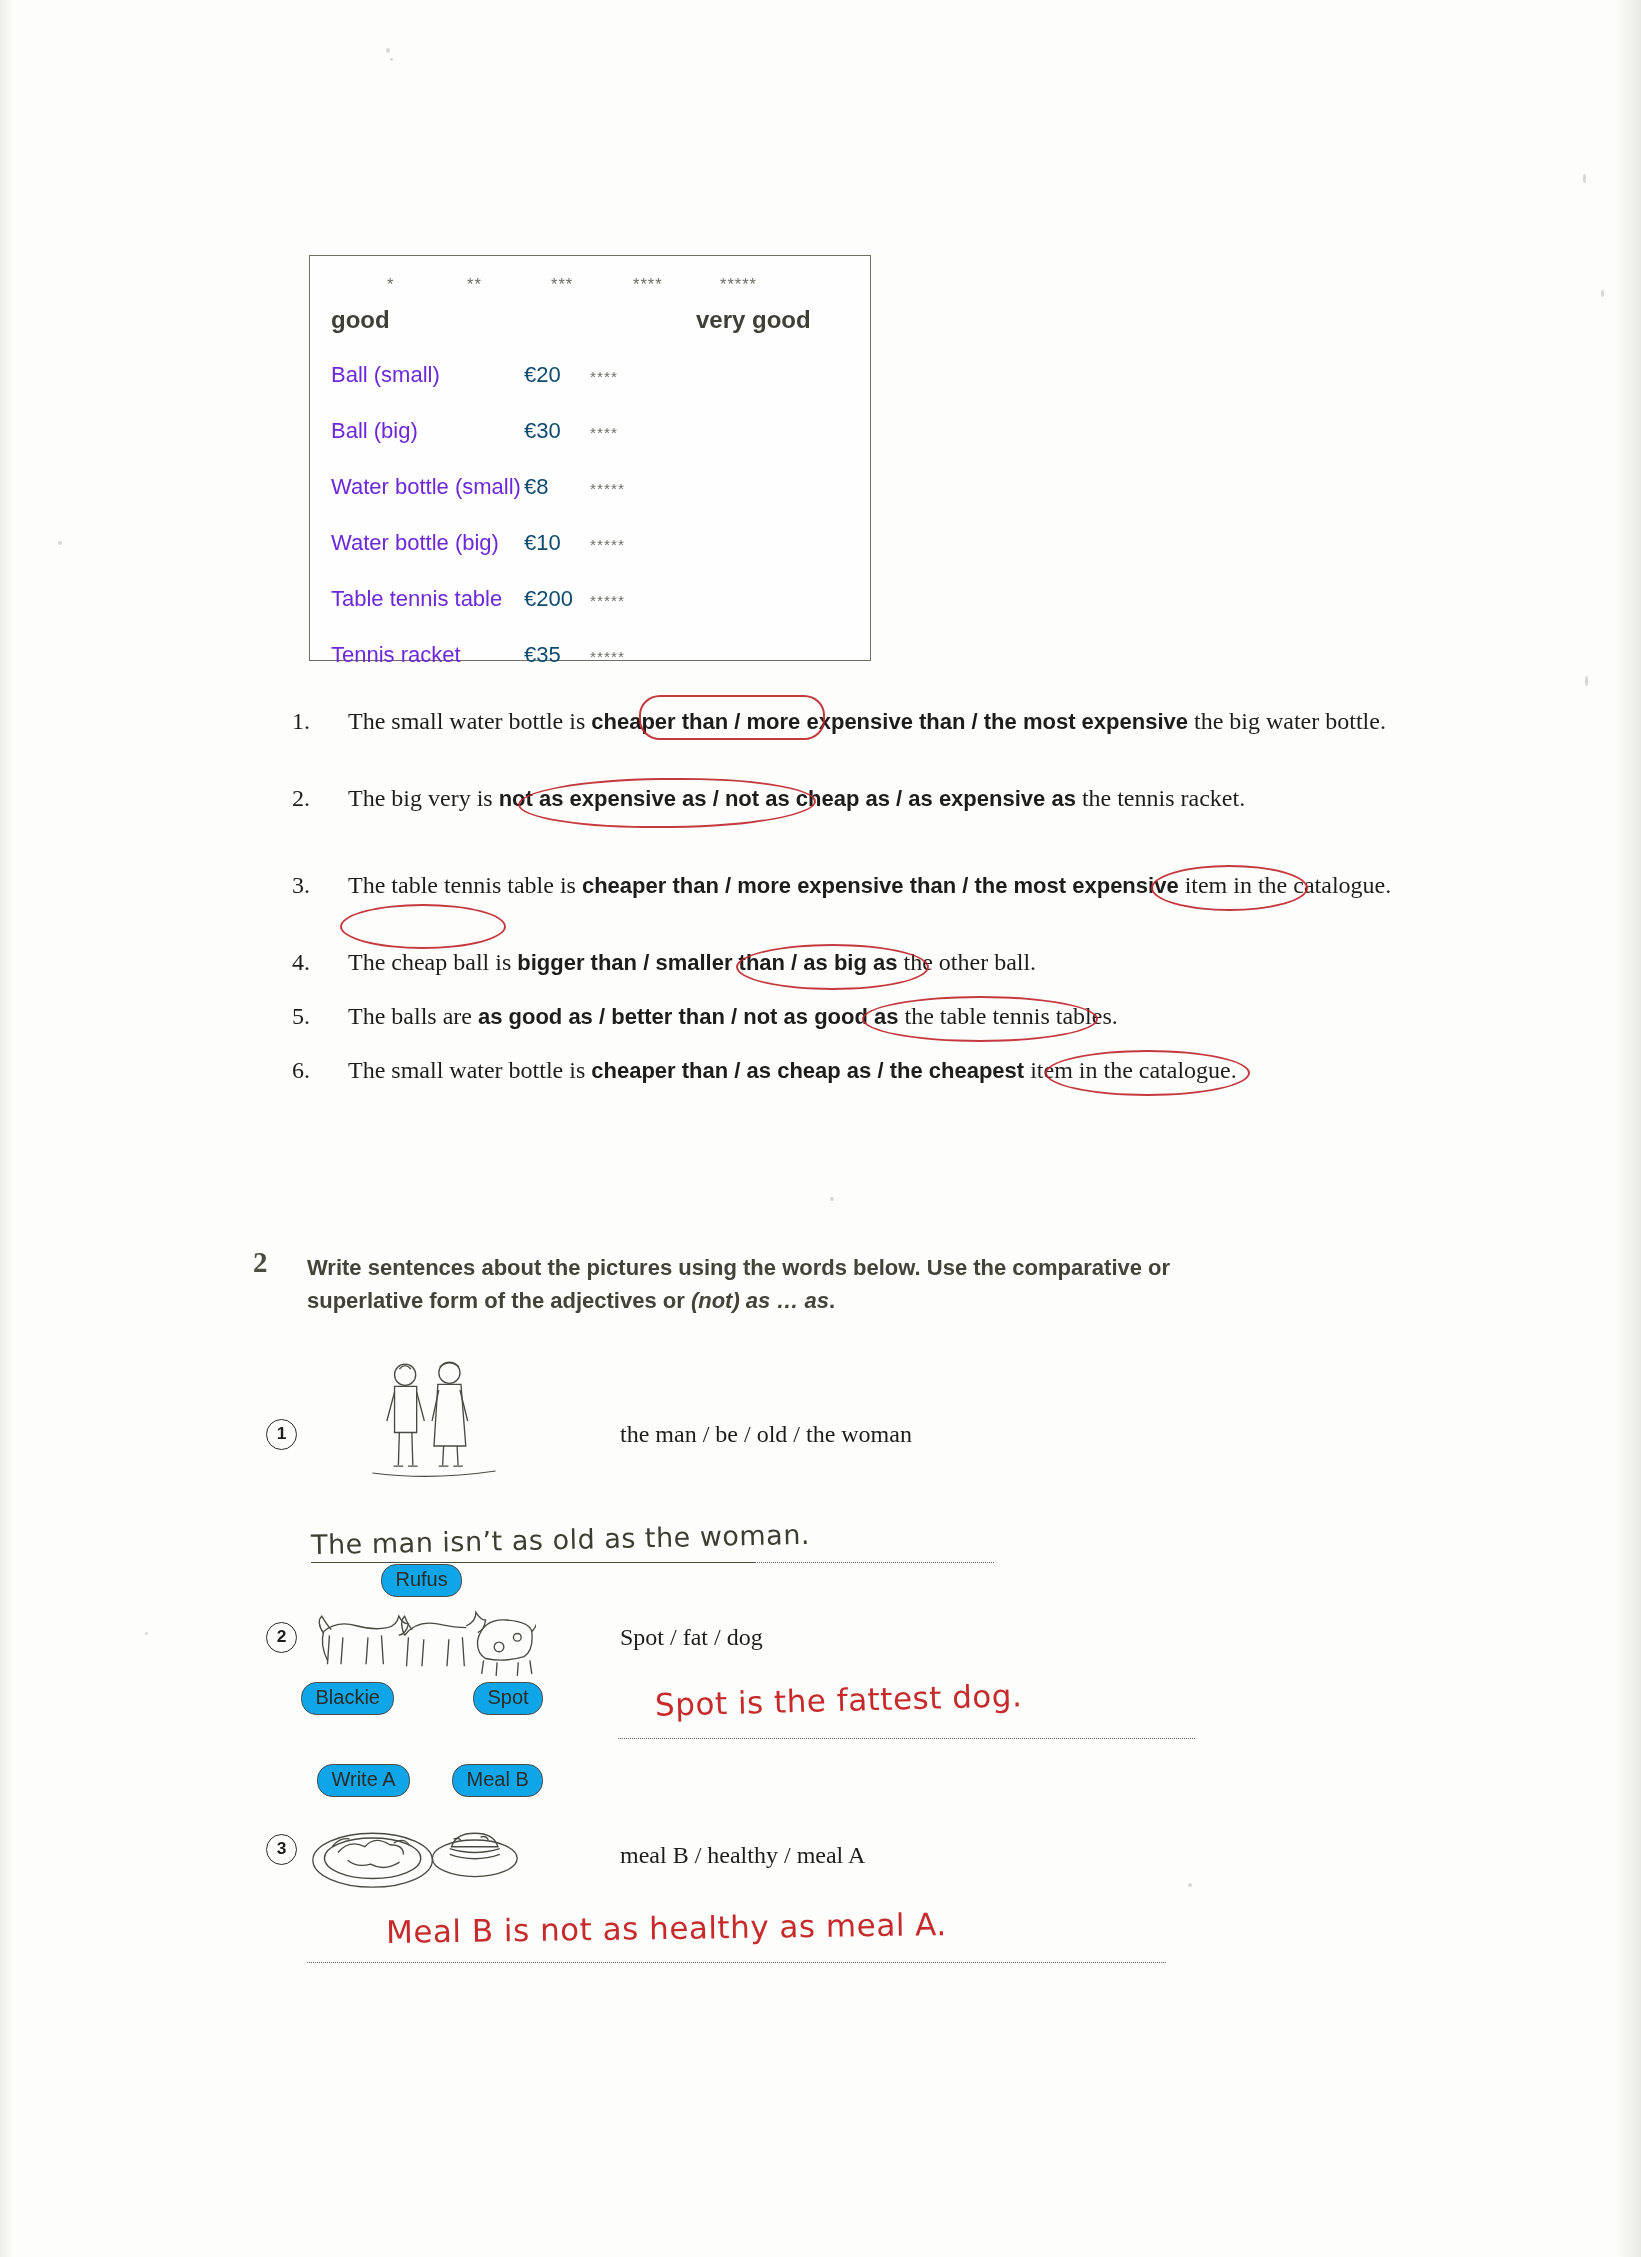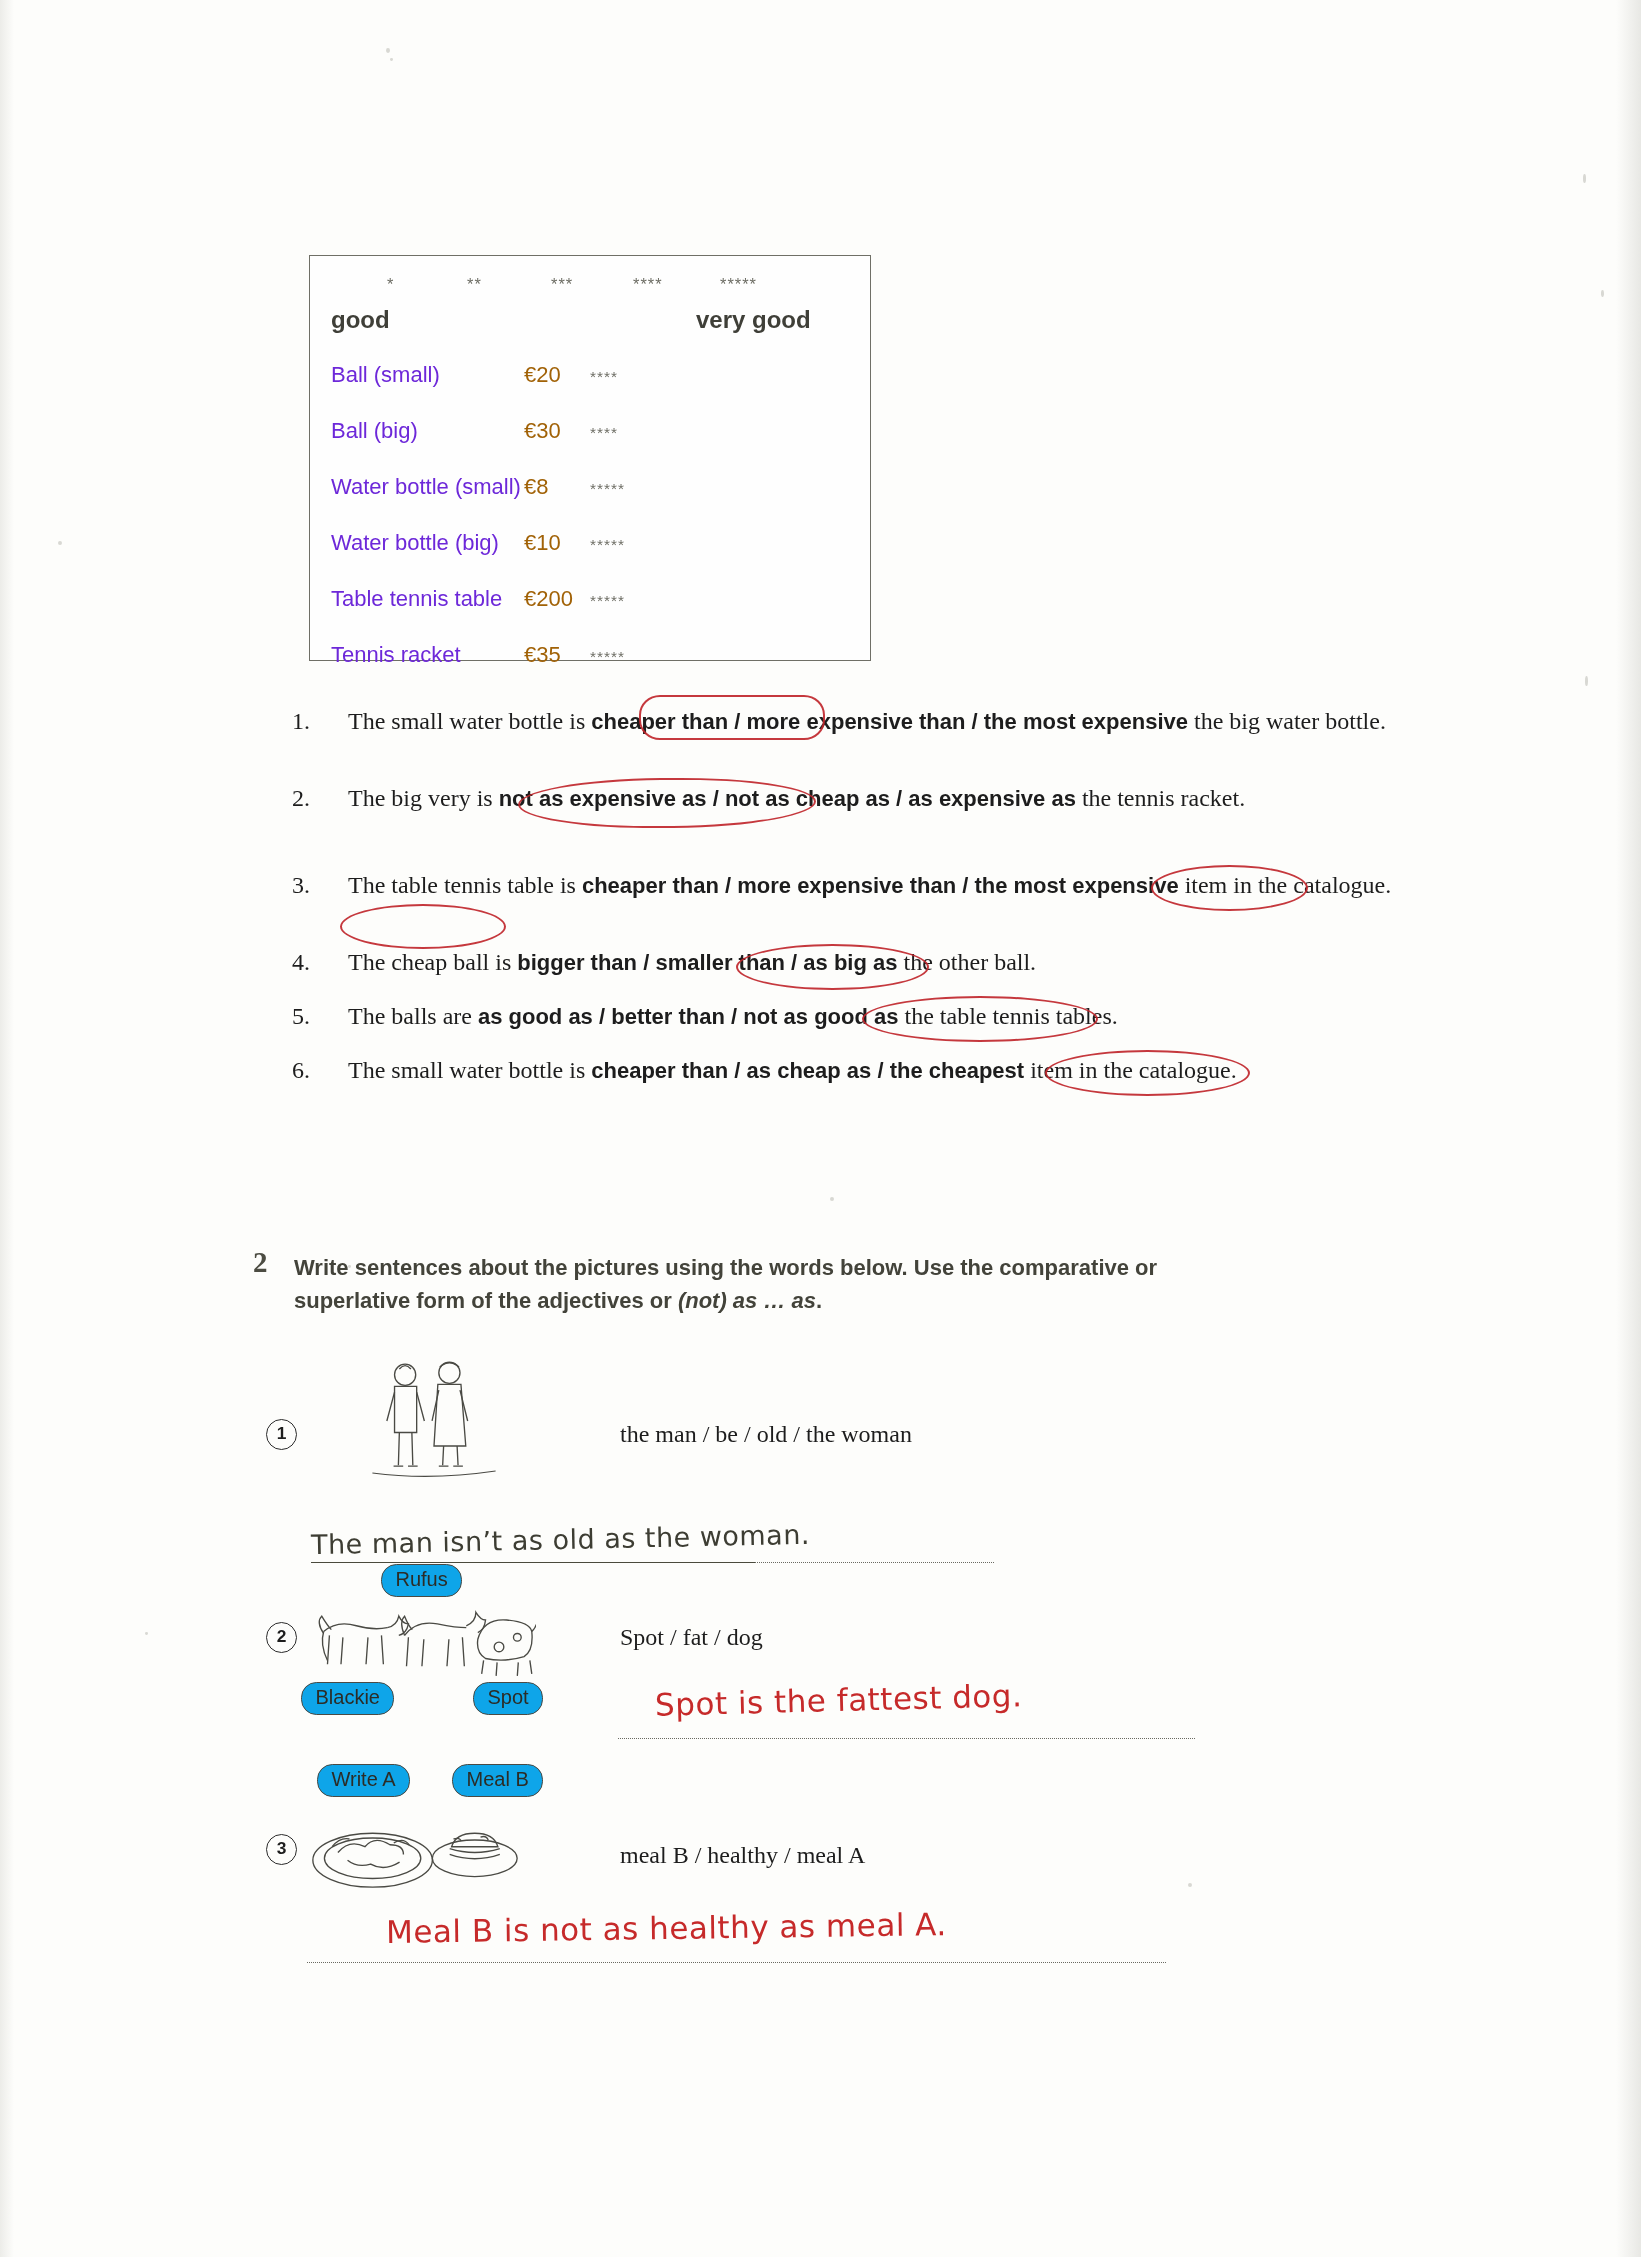--- a/index.html
+++ b/index.html
@@ -109,21 +109,21 @@
     left: 21px;
     font-family: Liberation Sans, sans-serif;
     font-size: 22px;
     color: #6d28d9;
   }
   .cat-price {
     position: absolute;
     left: 214px;
     font-family: "Liberation Sans", sans-serif;
     font-size: 22px;
-    color: #a16207;
+    color: #0c4a6e;
   }
   .cat-stars {
     position: absolute;
     left: 280px;
     font-family: "Liberation Sans", sans-serif;
     font-size: 15.4px;
     color: #6d6d64;
     letter-spacing: 1px;
     top: 5.8px;
   }
@@ -329,21 +329,21 @@
 
   <div class="q" style="left:348px; top:1052px;">
     <span class="n">6.</span>
     <span>The small water bottle is</span>
     <b>cheaper than</b><span class="sep"> / </span><b>as cheap as</b><span class="sep"> / </span><b>the cheapest</b>
     <span>item in the catalogue.</span>
   </div>
   <div class="circle" style="left:1045px; top:1050px; width:201px; height:42px; border-radius:50%;"></div>
 
   <div class="num-big" style="left:253px; top:1246px;">2</div>
-  <div class="ex2-heading" style="left:294px; top:1251px; width:927px;">
+  <div class="ex2-heading" style="left:307px; top:1251px; width:927px;">
     <span>Write sentences about the pictures using the words below. Use the comparative or superlative form of the adjectives or </span><i>(not) as … as</i><span>.</span>
   </div>
 
   <div class="item-num" style="left:266px; top:1419px;">1</div>
 
   <svg class="figbox" width="154" height="126" viewBox="0 0 160 130" style="left:357px; top:1357px;">
     <g stroke="#4a4a44" stroke-width="1.4" fill="none">
 
       <circle cx="50" cy="18" r="11"></circle>
       <path d="M39 30 L39 78 L62 78 L62 30 Z"></path>

